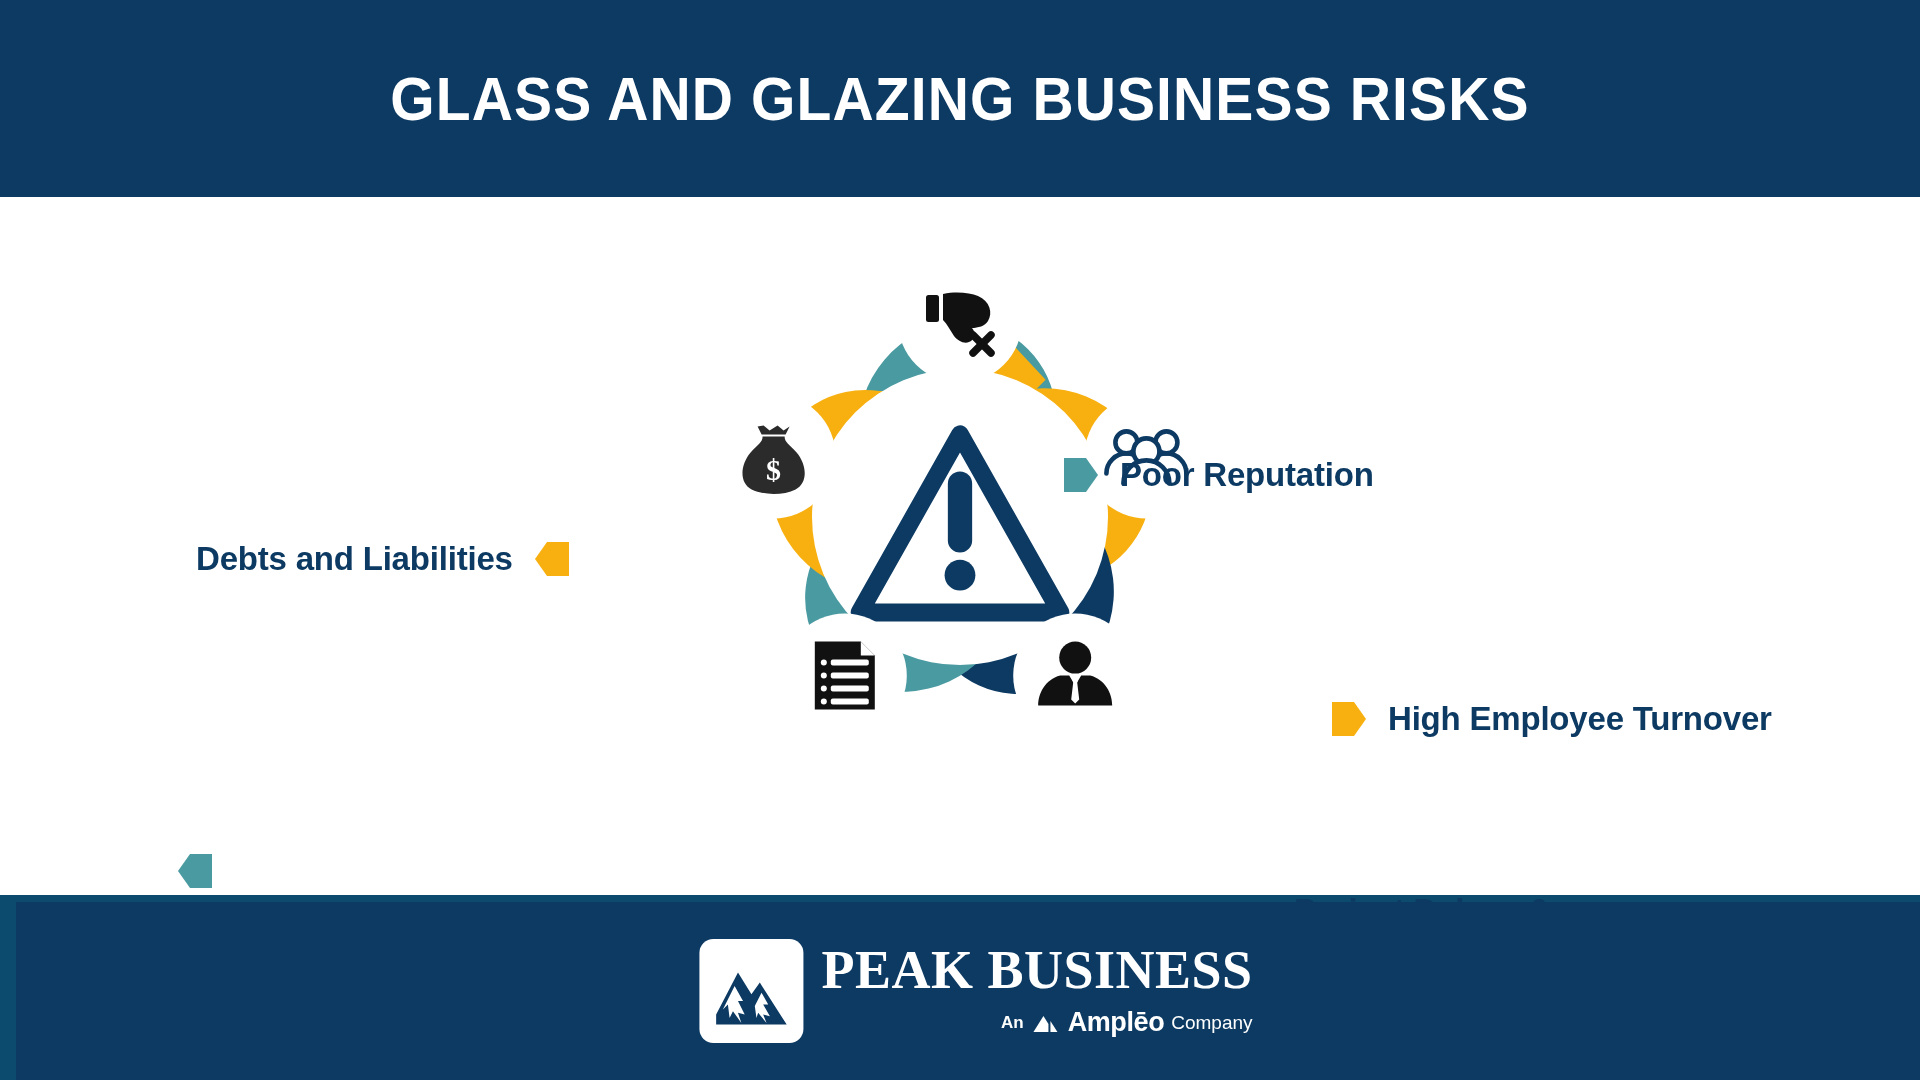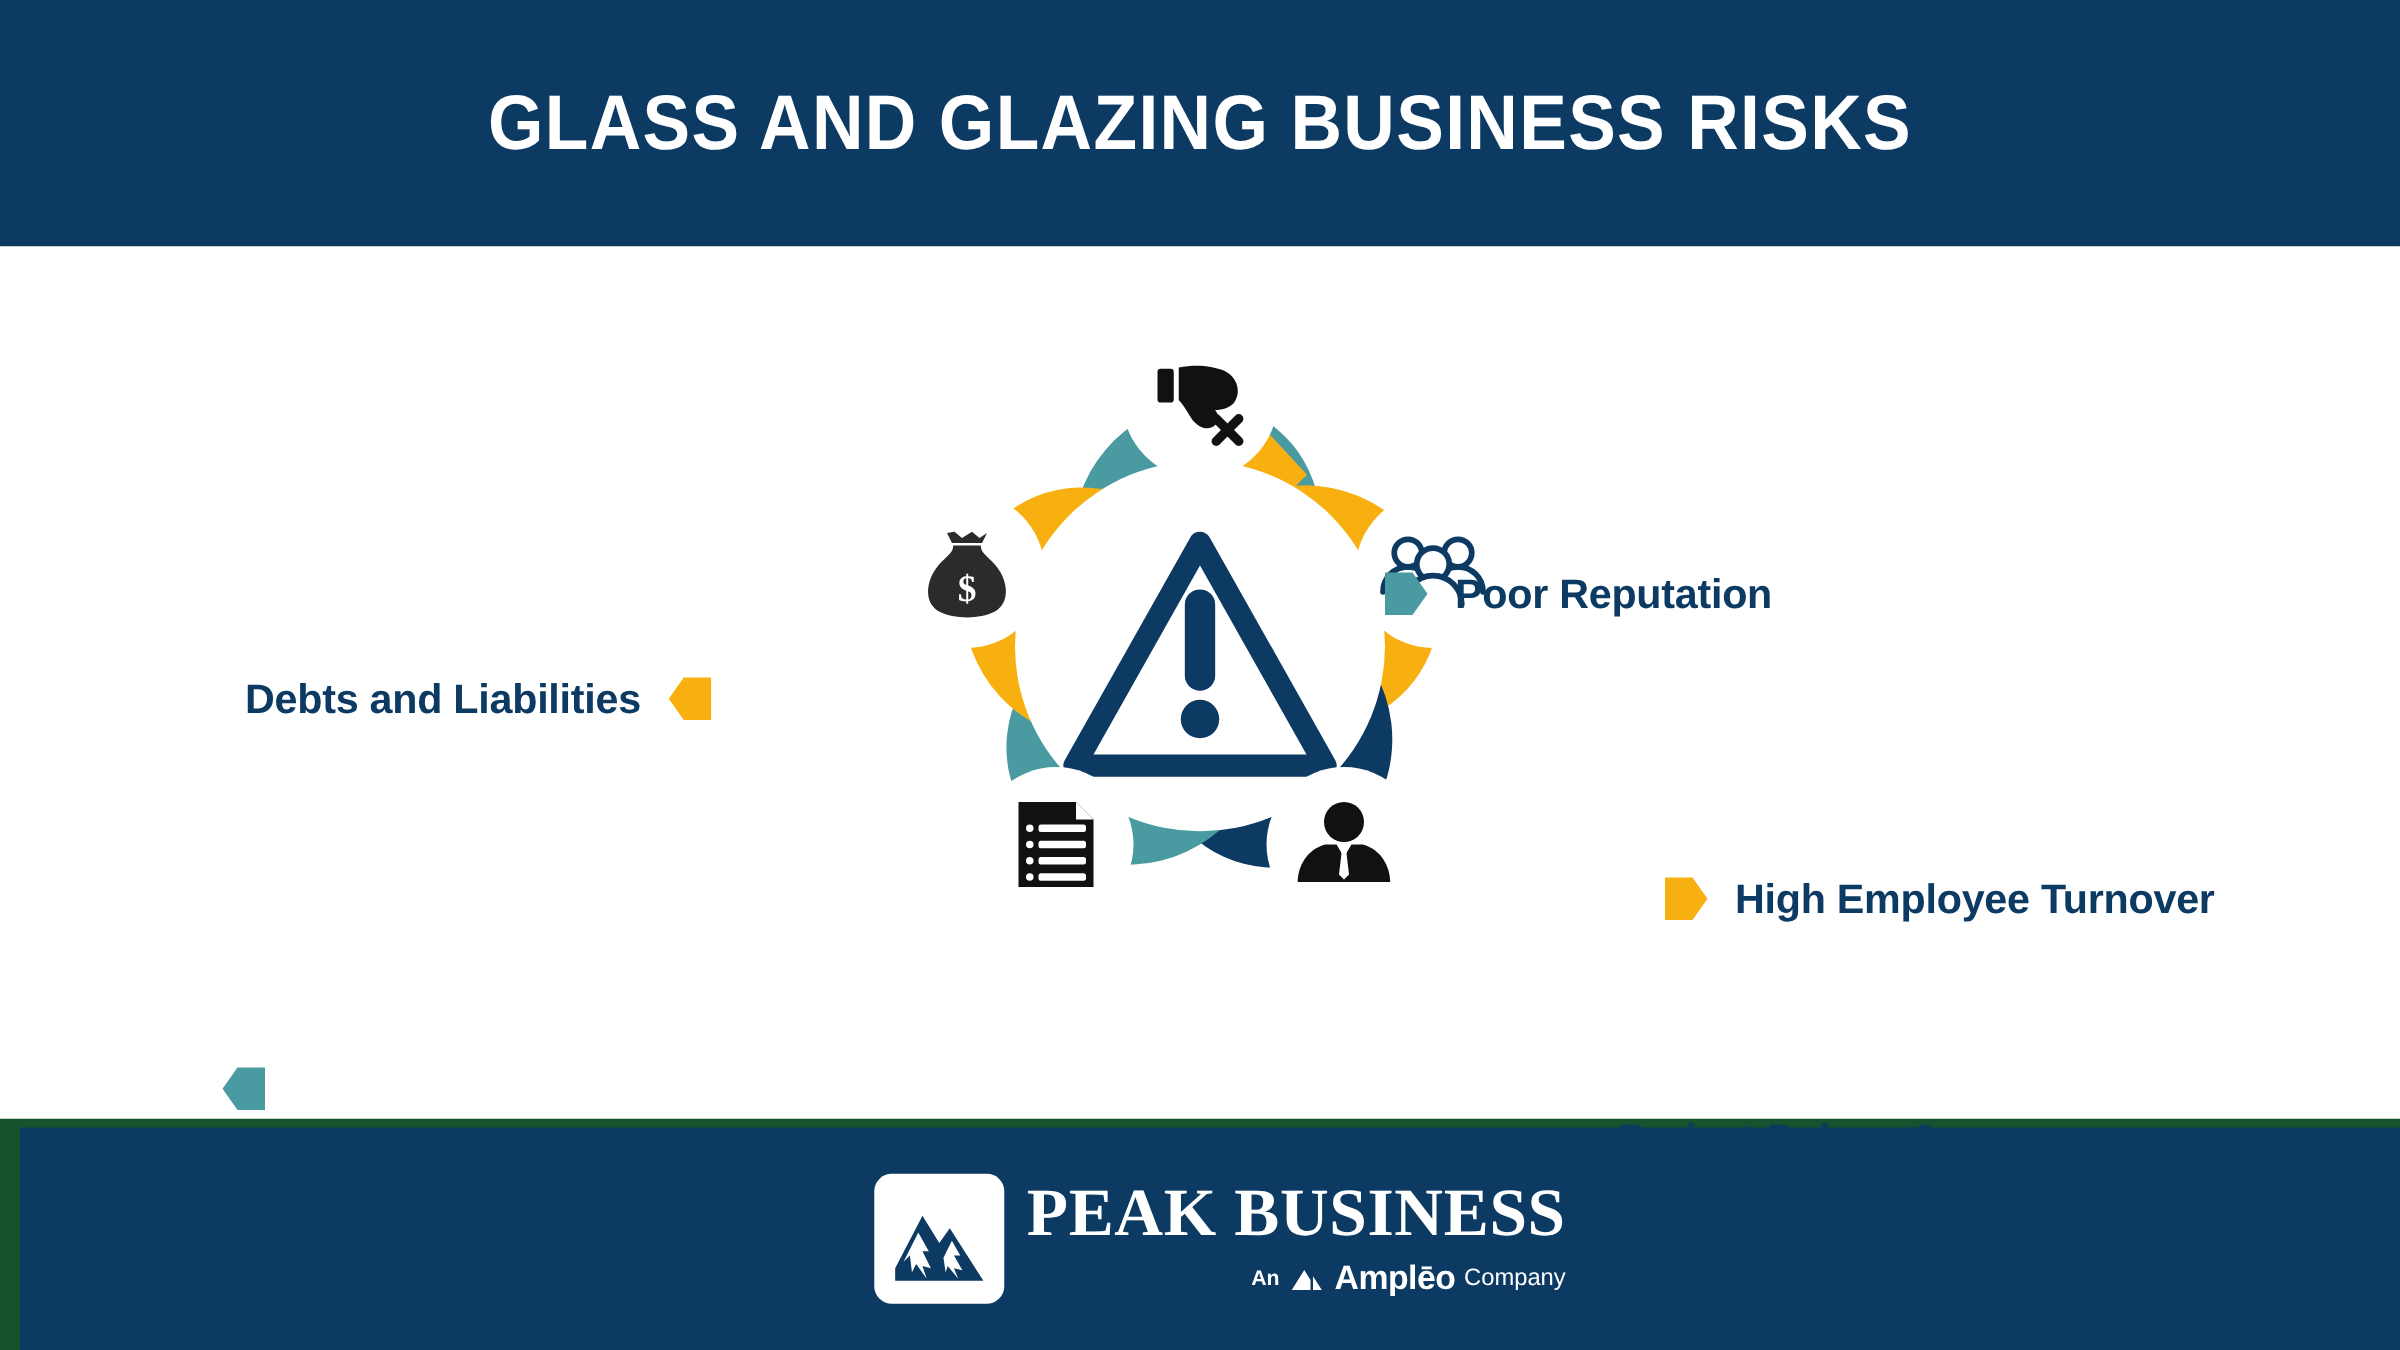--- a/index.html
+++ b/index.html
@@ -11,21 +11,21 @@
     width: 1920px;
     height: 1080px;
     overflow: hidden;
     font-family: "Liberation Sans", sans-serif;
   }
 
   .page {
     position: relative;
     width: 1920px;
     height: 1080px;
-    background: #14532d;
+    background: #0c4a6e;
   }
 
   
   .header-bar {
     position: absolute;
     left: 0; top: 0;
     width: 1920px;
     height: 197px;
     background: #0c3a63;
   }
@@ -168,21 +168,21 @@
   .label.right { flex-direction: row; }
 
   .marker {
     width: 34px;
     height: 38px;
     flex: 0 0 auto;
   }
 
   .lbl-debts      { left: 196px;  top: 340px; }
   .lbl-regulatory { left: 178px;  top: 655px; }
-  .lbl-reputation { left: 1108px; top: 256px; }
+  .lbl-reputation { left: 1064px; top: 256px; }
   .lbl-turnover   { left: 1332px; top: 500px; }
   .lbl-project    { left: 1238px; top: 692px; align-items: center; }
   .lbl-project .label-text { white-space: pre-line; line-height: 1.36; }
 </style>
 </head>
 <body>
 
 <div class="page">
 
   <div class="header-bar"></div>

